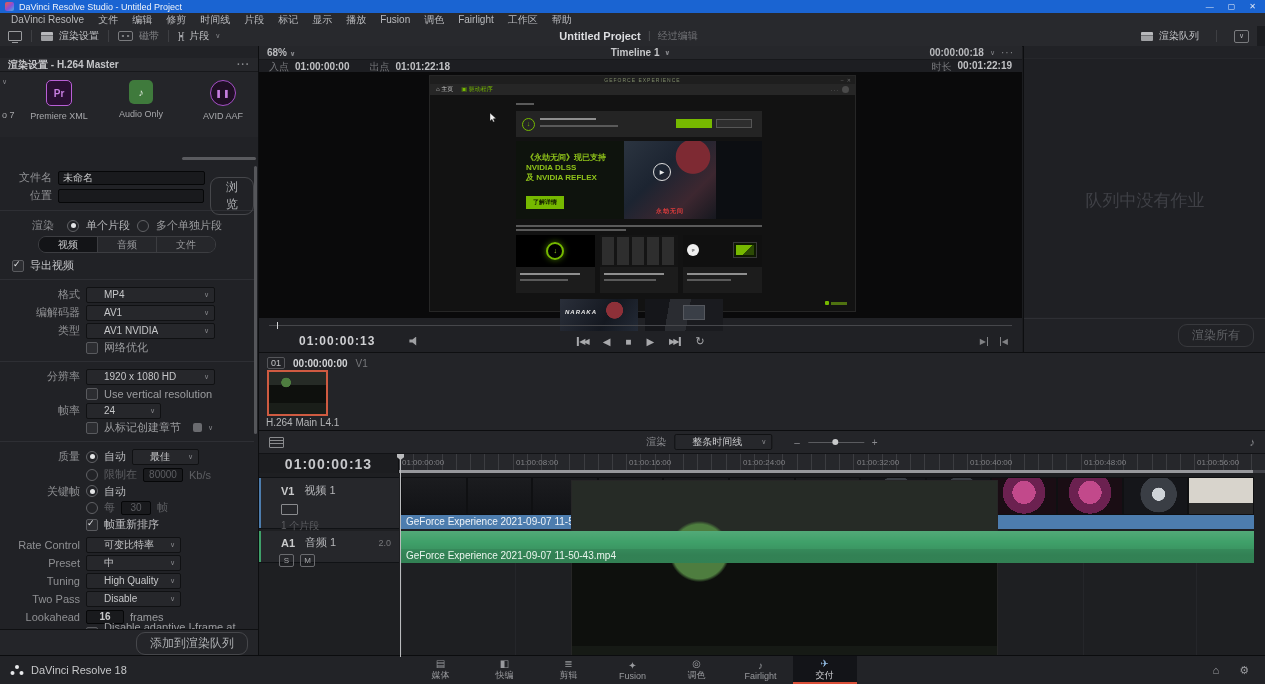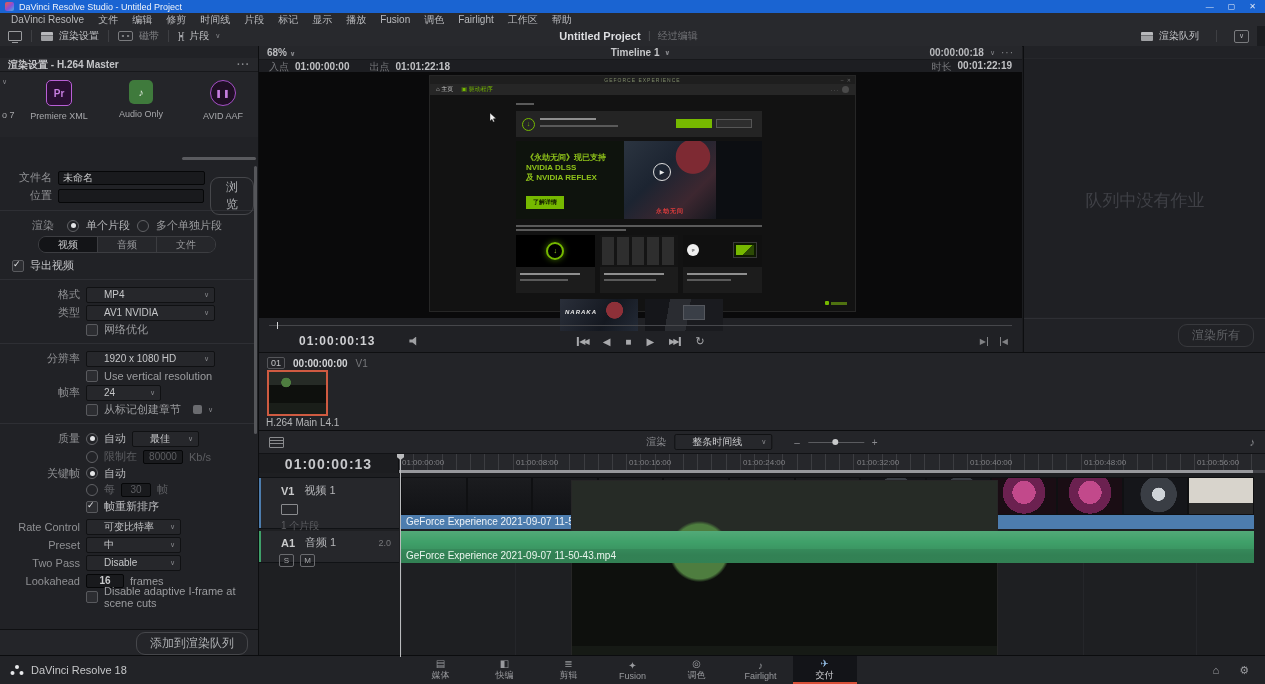--- a/index.html
+++ b/index.html
@@ -319,20 +319,27 @@
       </div>
       <div class="divider"></div>
       <div class="row">
         <span class="lbl">格式</span>
         <span class="sel w117">
             <span class="sv">MP4</span>
             <span class="chev">∨</span>
           </span>
       </div>
       <div class="row">
+        <span class="lbl">编解码器</span>
+        <span class="sel w117">
+            <span class="sv">AV1</span>
+            <span class="chev">∨</span>
+          </span>
+      </div>
+      <div class="row">
         <span class="lbl">类型</span>
         <span class="sel w117">
             <span class="sv">AV1 NVIDIA</span>
             <span class="chev">∨</span>
           </span>
       </div>
       <div class="ckrow">
         <span class="cb"></span>
         <span>网络优化</span>
       </div>
@@ -398,20 +405,27 @@
         <span class="lbl">Rate Control</span>
         <span class="sel w83">
             <span class="sv">可变比特率</span>
             <span class="chev">∨</span>
           </span>
       </div>
       <div class="row">
         <span class="lbl">Preset</span>
         <span class="sel w83">
             <span class="sv">中</span>
+            <span class="chev">∨</span>
+          </span>
+      </div>
+      <div class="row">
+        <span class="lbl">Tuning</span>
+        <span class="sel w83">
+            <span class="sv">High Quality</span>
             <span class="chev">∨</span>
           </span>
       </div>
       <div class="row">
         <span class="lbl">Two Pass</span>
         <span class="sel w83">
             <span class="sv">Disable</span>
             <span class="chev">∨</span>
           </span>
       </div>

